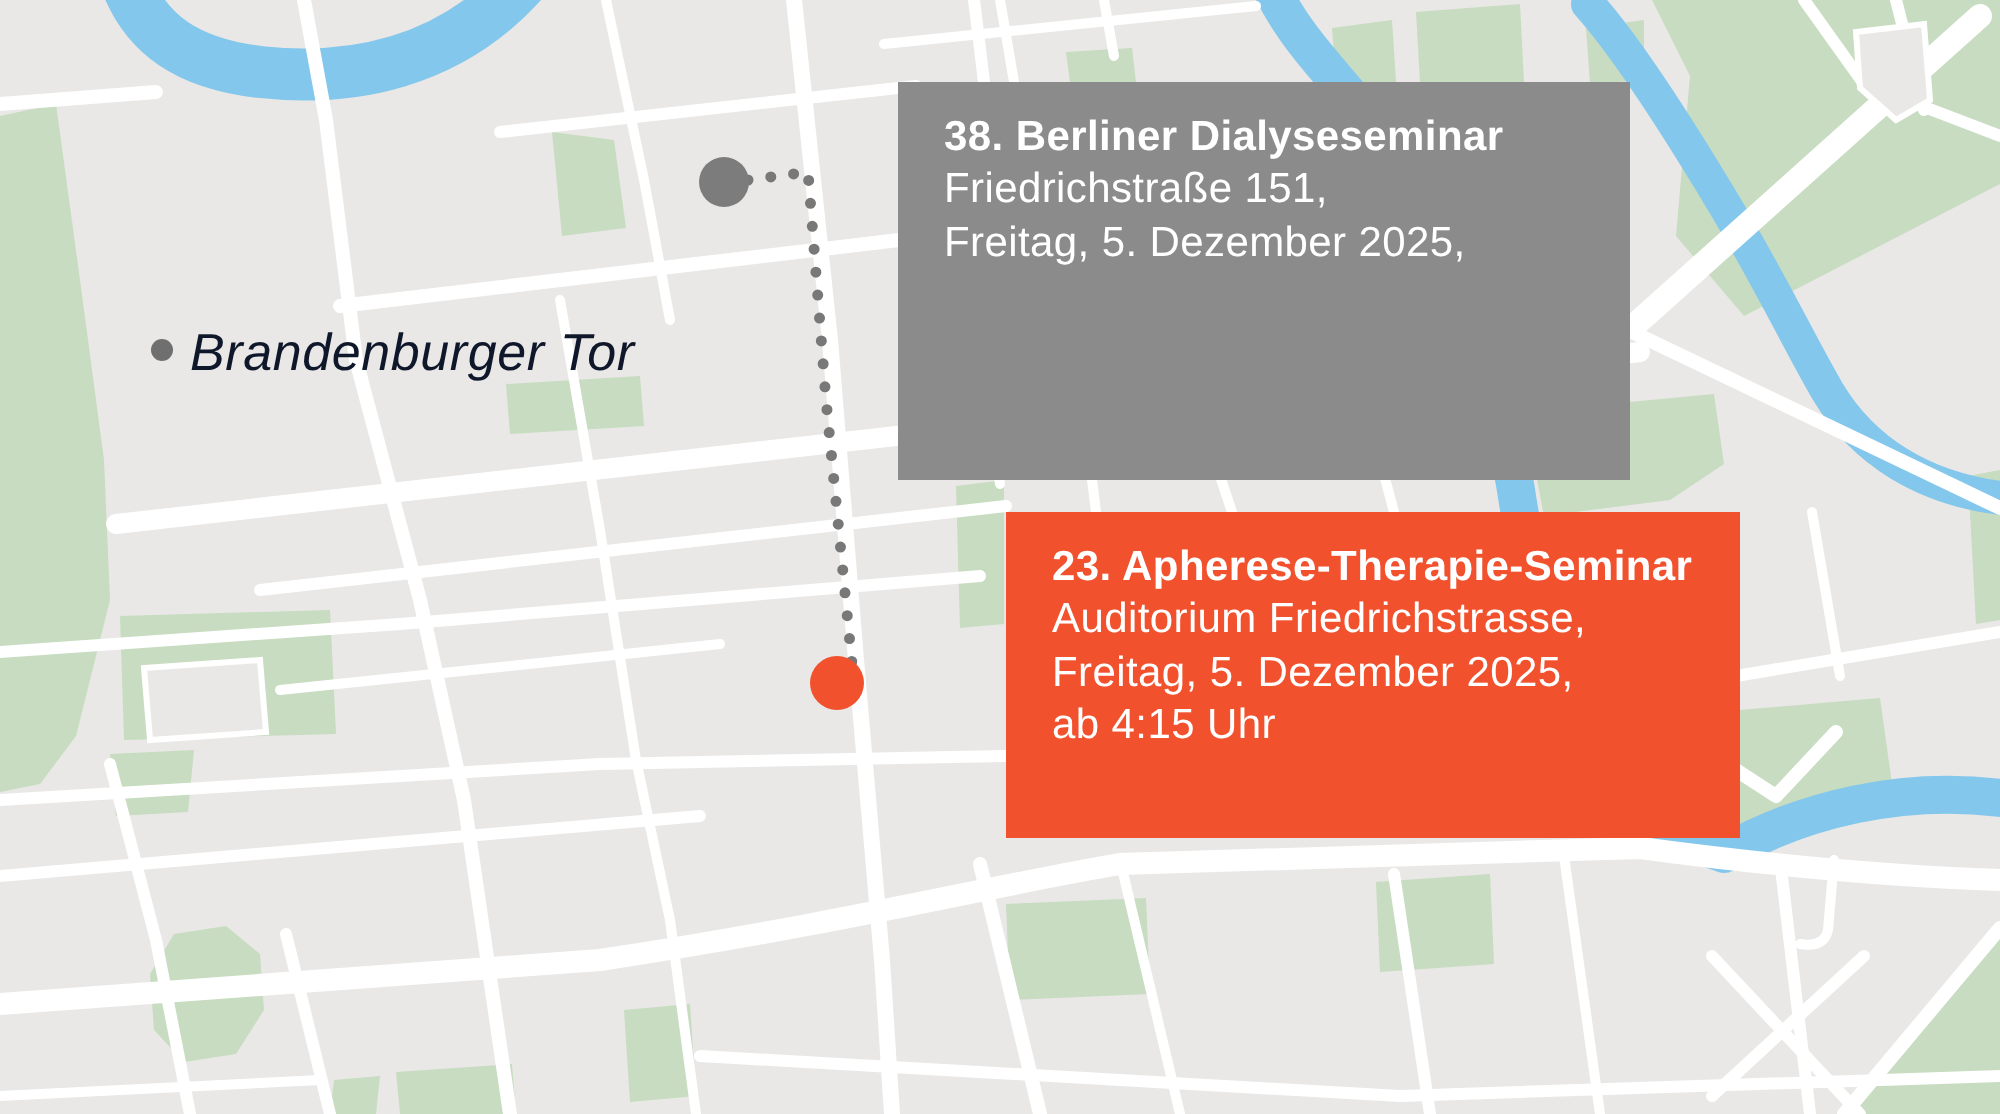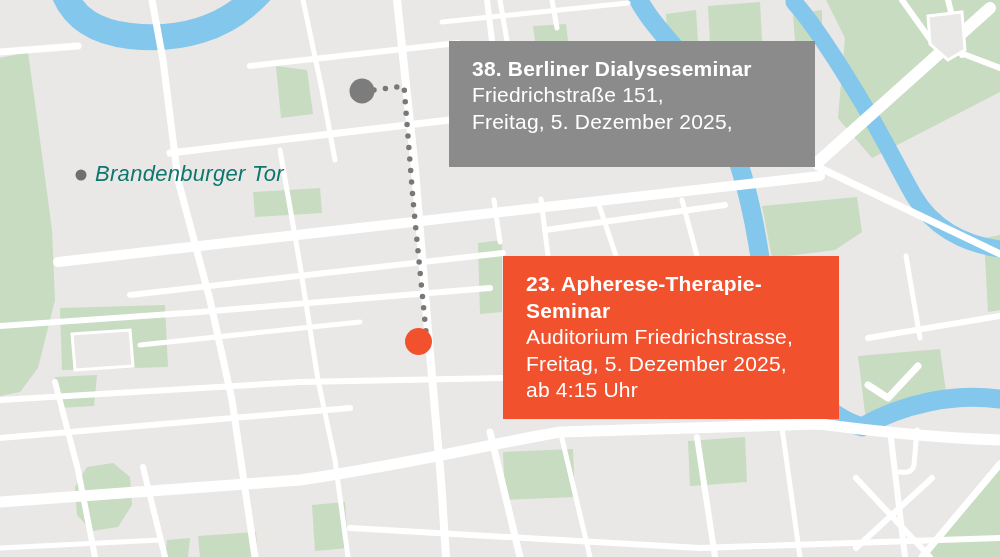--- a/index.html
+++ b/index.html
@@ -12,25 +12,25 @@
   .event-card{
     position:absolute;color:#ffffff;box-sizing:border-box;
     padding:14px 18px 0 23px;
   }
   .event-card .card-title{
     font-size:21px;line-height:27px;font-weight:bold;letter-spacing:.2px;
   }
   .event-card .card-line{
     font-size:21px;line-height:26.5px;font-weight:normal;letter-spacing:.2px;
   }
-  #card-dialyse{left:449px;top:41px;width:366px;height:126px;background:#8b8b8b;}
-  #card-apherese{left:503px;top:256px;width:336px;height:163px;background:#f2512e;}
+  #card-dialyse{left:449px;top:41px;width:366px;height:199px;background:#8b8b8b;}
+  #card-apherese{left:503px;top:256px;width:367px;height:163px;background:#f2512e;}
   #poi-label{
     position:absolute;left:95px;top:161px;
-    font-size:22px;font-style:italic;color:#0f766e;letter-spacing:.3px;
+    font-size:26px;font-style:italic;color:#0f172a;letter-spacing:.3px;
     white-space:nowrap;
   }
 </style>
 </head>
 <body>
 
 <div id="stage">
 
   <svg id="map-svg" width="1000" height="557" viewBox="0 0 1000 557">
 

